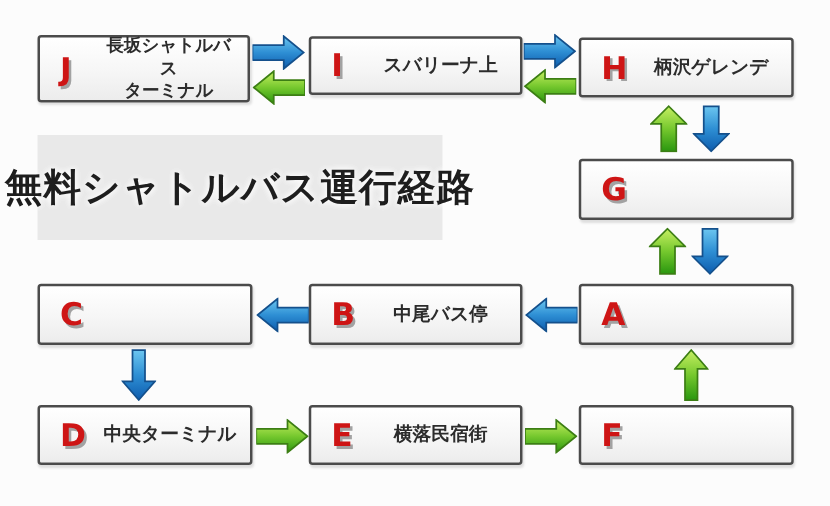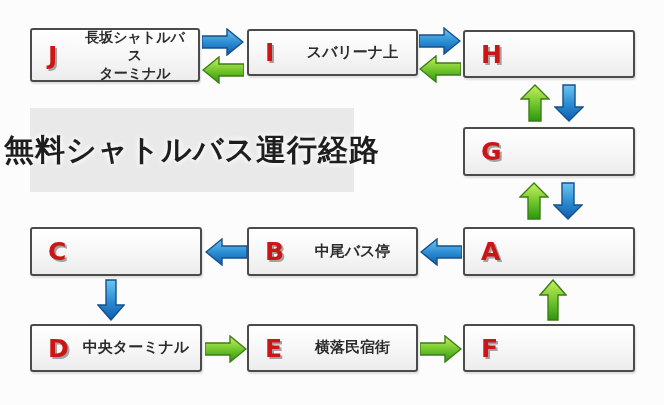--- a/index.html
+++ b/index.html
@@ -93,20 +93,21 @@
     </span>
   </div>
 
   <div class="stop" style="left:247px;top:29px;width:171px;height:47px;">
     <span class="letter">I</span>
     <span class="label">スバリーナ上</span>
   </div>
 
   <div class="stop" style="left:463px;top:30px;width:172px;height:48px;">
     <span class="letter">H</span>
+    <span class="label">柄沢ゲレンデ</span>
   </div>
 
   <div class="stop" style="left:463px;top:127px;width:172px;height:49px;">
     <span class="letter">G</span>
   </div>
 
   <div class="stop" style="left:30px;top:227px;width:172px;height:49px;">
     <span class="letter">C</span>
   </div>
 

